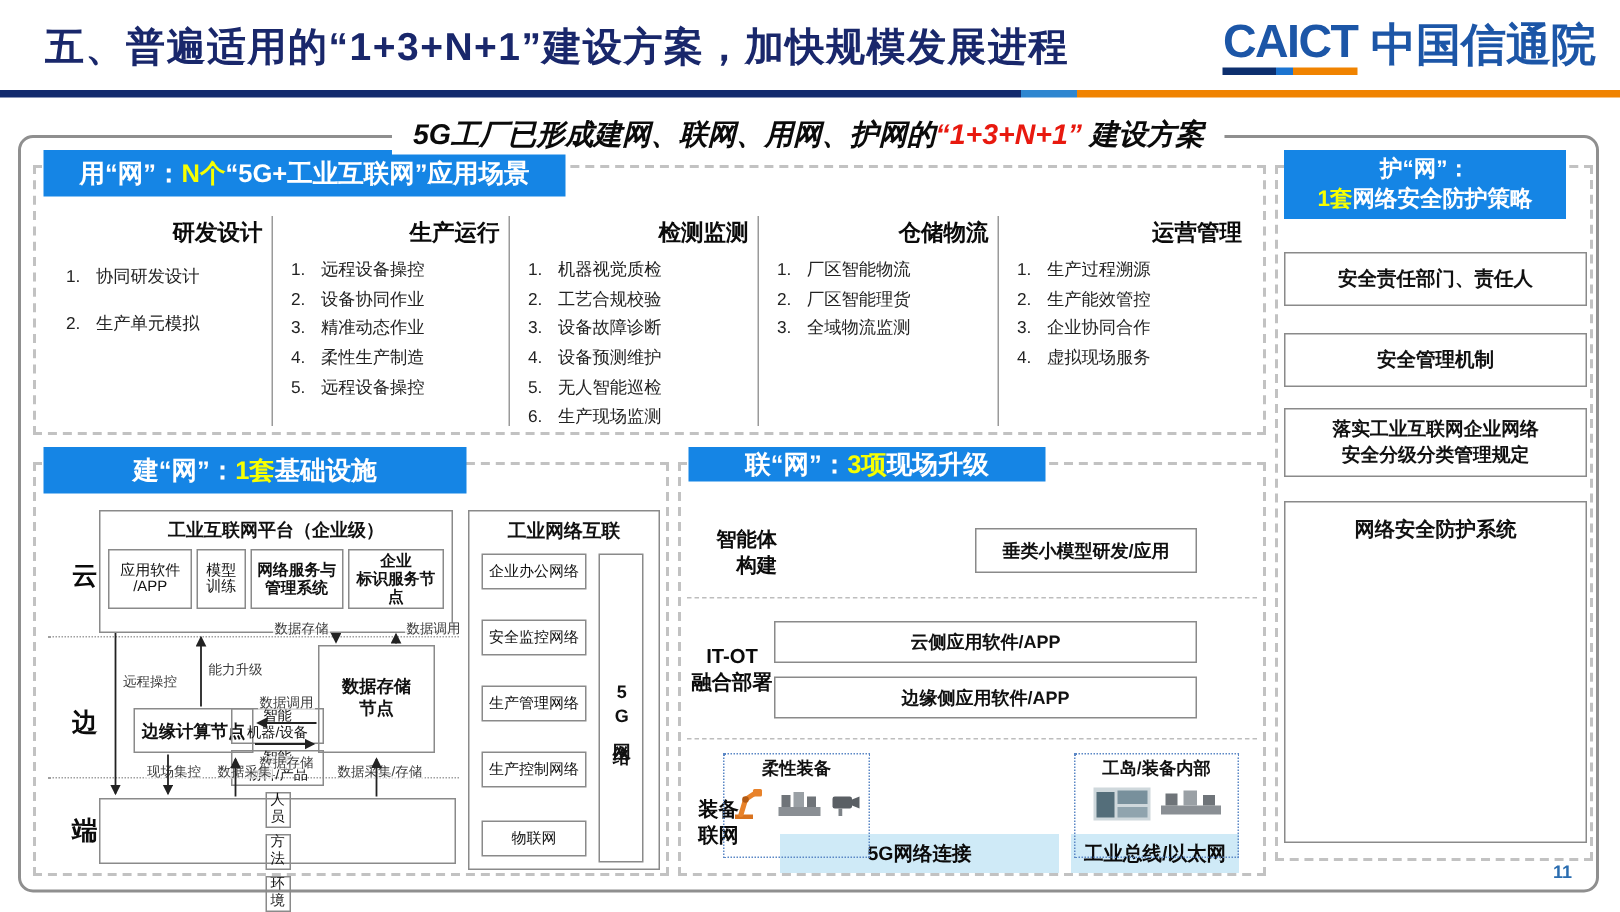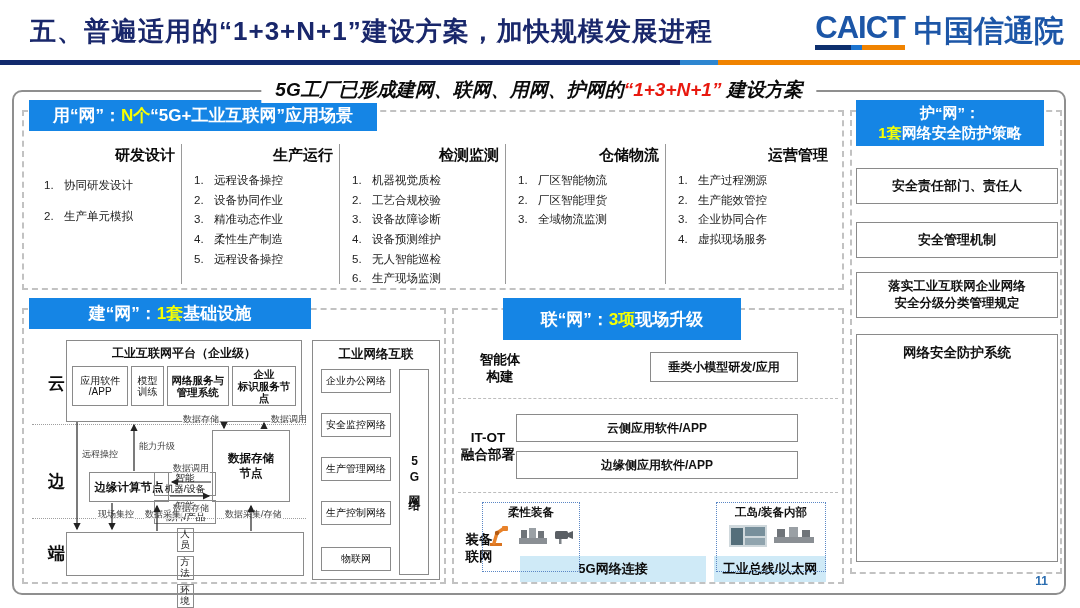--- a/index.html
+++ b/index.html
@@ -63,21 +63,21 @@
     display:flex; align-items:center; justify-content:center; font-size:10px; }
   .g5box { position:absolute; left:86px; top:28px; width:30px; height:206px; border:1.3px solid #8a8a8a;
     display:flex; align-items:center; justify-content:center; font-size:12px; font-weight:800;
     writing-mode:vertical-rl; text-orientation:upright; letter-spacing:2px; }
   .end-row { display:flex; gap:4px; align-items:center; justify-content:center; padding:4px 4px;flex-direction:column; }
   .end-cell { border:1.3px solid #8a8a8a; display:flex; align-items:center; justify-content:center;
     text-align:center; font-size:9.5px; line-height:1.15; height:32px; }
 
   
   .panel-lian { left:438px; top:216px; width:392px; height:276px; }
-  .chip-lian { left:5px; top:-12px; width:238px; height:42px; font-size:17px;margin-left:44px; }
+  .chip-lian { left:5px; top:-12px; width:238px; height:23px; font-size:17px; }
   .rlabel { position:absolute; font-size:13.5px; font-weight:800; color:#0b0b0b; text-align:center;
     white-space:pre-line; line-height:1.25; }
   .lbox { position:absolute; border:1.5px solid #8a8a8a; background:#fff; display:flex;
     align-items:center; justify-content:center; font-size:12px; font-weight:800; color:#111; }
   .dashline { position:absolute; border-top:1.5px dashed #bdbdbd; left:4px; right:4px; }
   .grp { position:absolute; border:1.6px dotted #5b87c5; z-index:1; }
   .grp-title { font-size:11.5px; font-weight:800; text-align:center; margin-top:2px; color:#111; }
   .grp-icons { display:flex; align-items:center; justify-content:center; gap:5px; margin-top:3px; }
   .band { position:absolute; background:#cfeaf7; display:flex; align-items:center; justify-content:center;
     font-size:13px; font-weight:800; color:#0b0b0b; z-index:0; }
@@ -353,21 +353,21 @@
       </div>
     </div>
 
     <div class="panel panel-lian">
       <div class="chip chip-lian">
         <span>联“网”：</span>
           <span class="yl">3项</span>
           <span>现场升级</span>
       </div>
 
-      <div class="rlabel" style="left:18px; top:42px; width:56px;">智能体
+      <div class="rlabel" style="left:8px; top:42px; width:56px;text-align:right;">智能体
 构建</div>
       <div class="lbox" style="left:196px; top:42px; width:148px; height:30px;">垂类小模型研发/应用</div>
 
       <div class="dashline" style="top:88px;"></div>
 
       <div class="rlabel" style="left:2px; top:120px; width:64px;">IT-OT
 融合部署</div>
       <div class="lbox" style="left:62px; top:104px; width:282px; height:28px;">云侧应用软件/APP</div>
       <div class="lbox" style="left:62px; top:141px; width:282px; height:28px;">边缘侧应用软件/APP</div>
 

